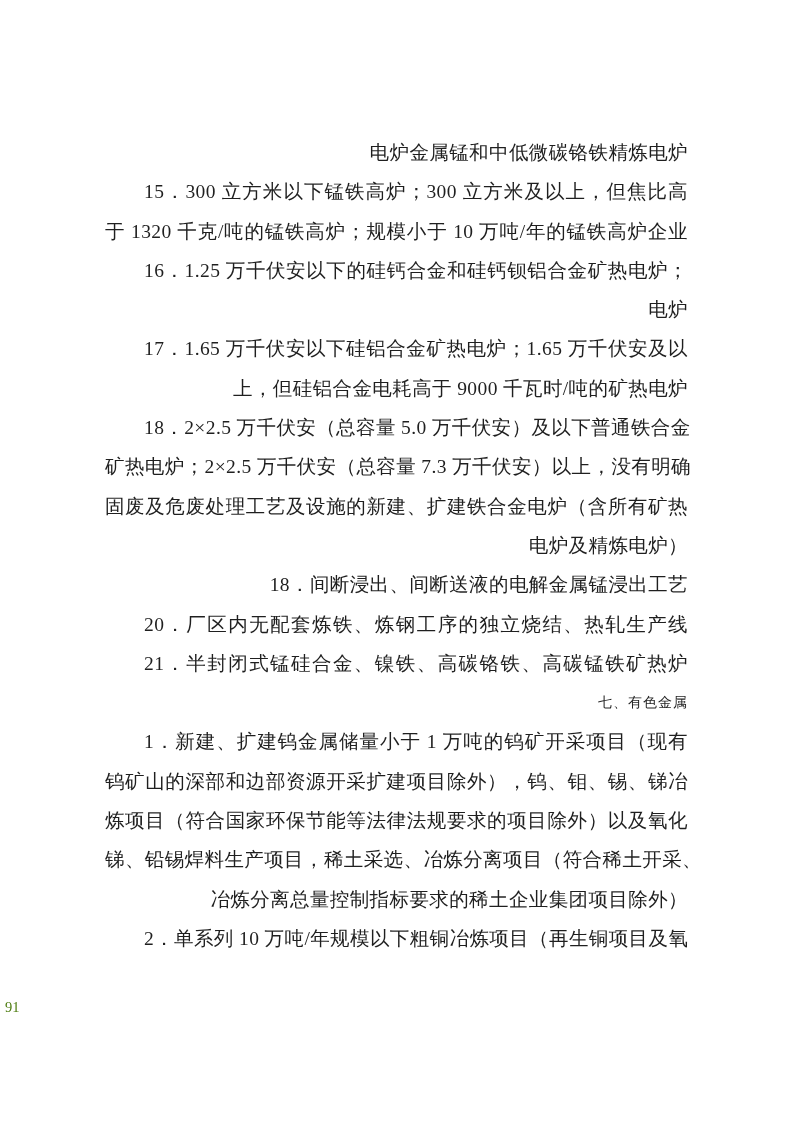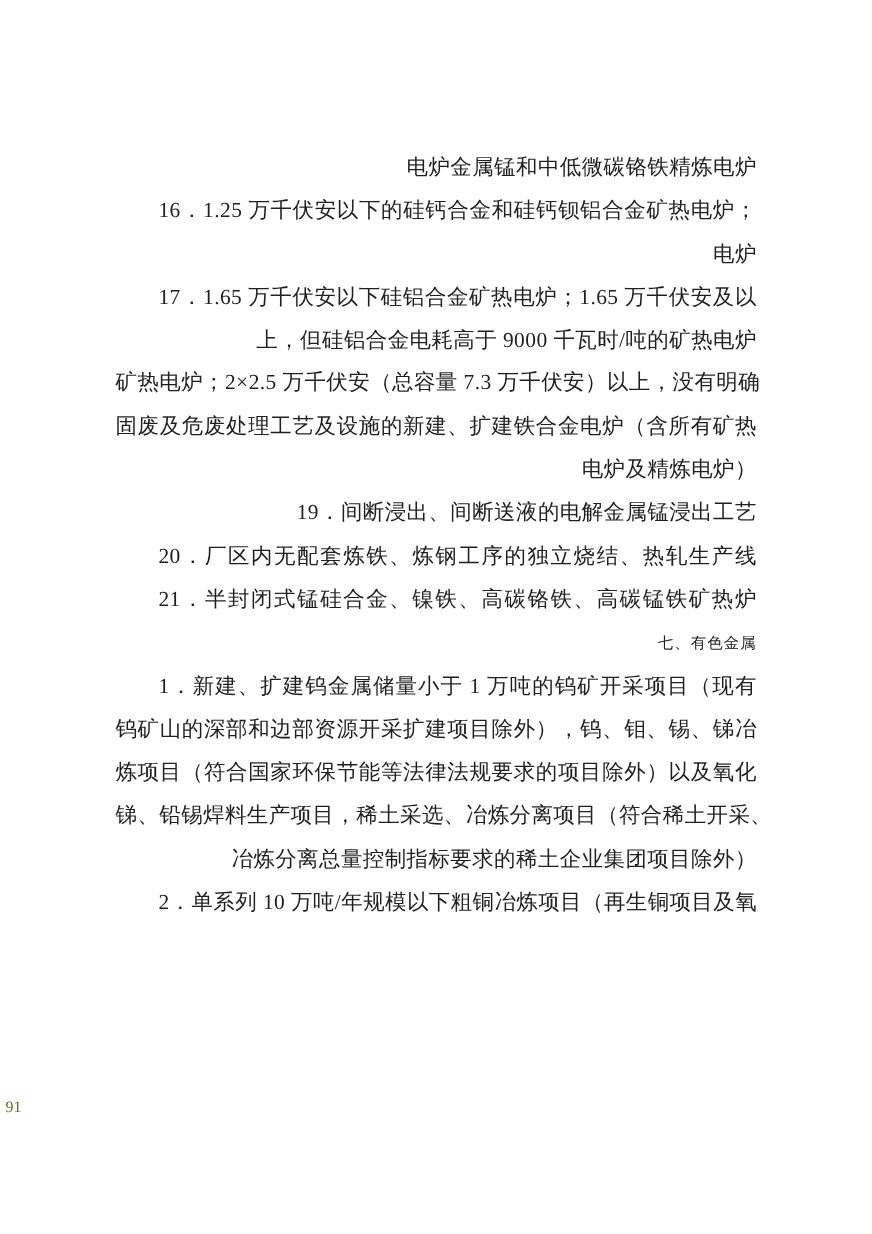--- a/index.html
+++ b/index.html
@@ -57,39 +57,44 @@
 </head>
 <body>
 
 <div class="page">
   <div class="content">
 
     <div>
       <div class="ln">电炉金属锰和中低微碳铬铁精炼电炉</div>
     </div>
 
+    <div>
+      <div class="ln ind jl">15．300 立方米以下锰铁高炉；300 立方米及以上，但焦比高</div>
+      <div class="ln jl">于 1320 千克/吨的锰铁高炉；规模小于 10 万吨/年的锰铁高炉企业</div>
+    </div>
 
     <div>
       <div class="ln ind jl">16．1.25 万千伏安以下的硅钙合金和硅钙钡铝合金矿热电炉；</div>
       <div class="ln">电炉</div>
     </div>
 
     <div>
       <div class="ln ind jl">17．1.65 万千伏安以下硅铝合金矿热电炉；1.65 万千伏安及以</div>
       <div class="ln">上，但硅铝合金电耗高于 9000 千瓦时/吨的矿热电炉</div>
     </div>
 
     <div>
+      <div class="ln ind jl">18．2×2.5 万千伏安（总容量 5.0 万千伏安）及以下普通铁合金</div>
       <div class="ln jl">矿热电炉；2×2.5 万千伏安（总容量 7.3 万千伏安）以上，没有明确</div>
       <div class="ln jl">固废及危废处理工艺及设施的新建、扩建铁合金电炉（含所有矿热</div>
       <div class="ln">电炉及精炼电炉）</div>
     </div>
 
     <div>
-      <div class="ln ind">19．间断浸出、间断送液的电解金属锰浸出工艺</div>
+      <div class="ln ind">18．间断浸出、间断送液的电解金属锰浸出工艺</div>
     </div>
 
     <div>
       <div class="ln ind jl">20．厂区内无配套炼铁、炼钢工序的独立烧结、热轧生产线</div>
     </div>
 
     <div>
       <div class="ln ind jl">21．半封闭式锰硅合金、镍铁、高碳铬铁、高碳锰铁矿热炉</div>
     </div>
 

